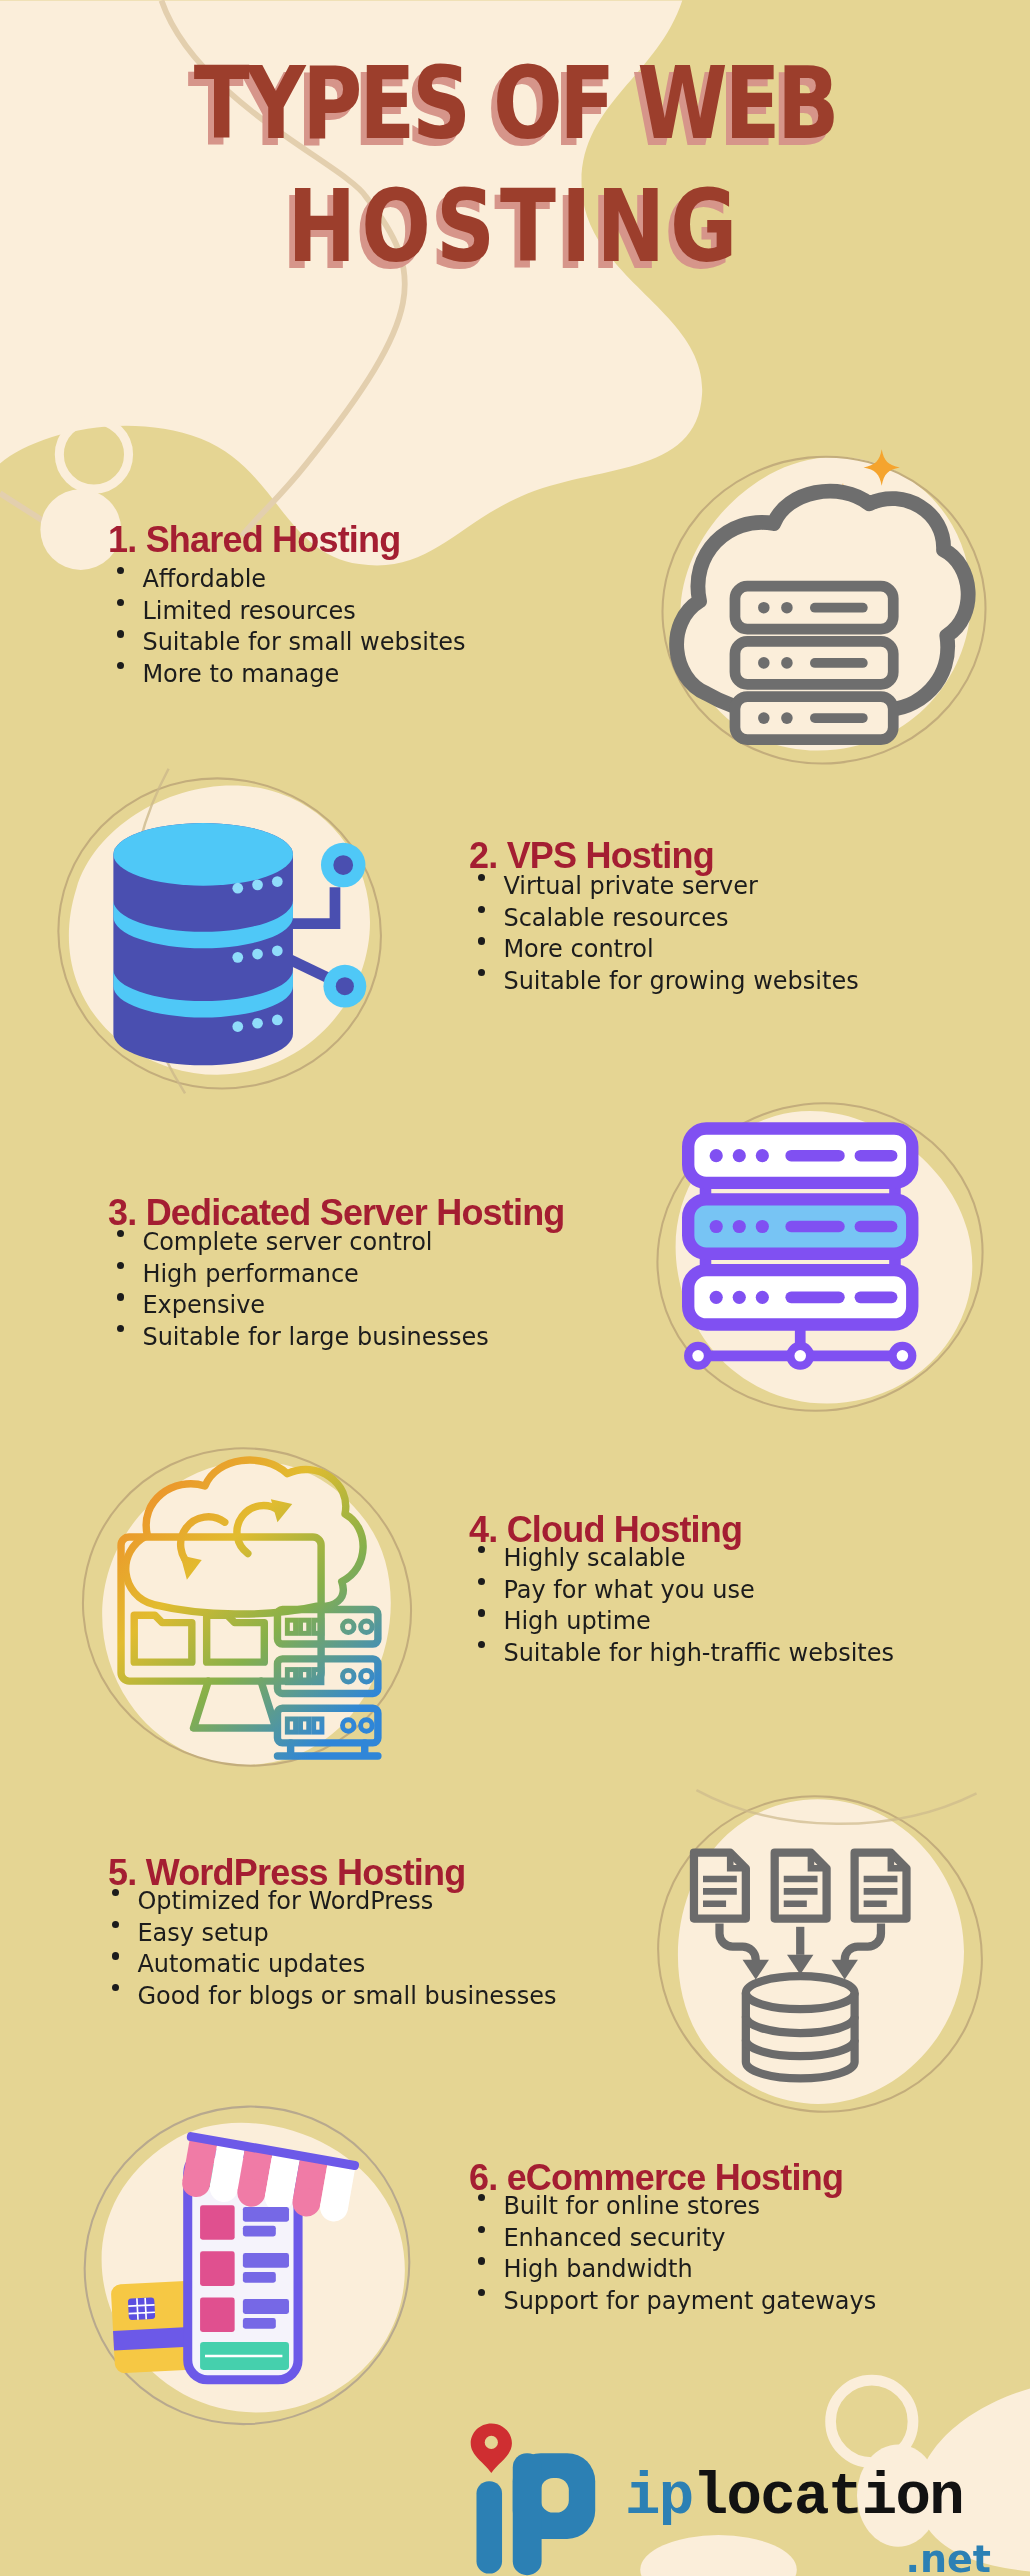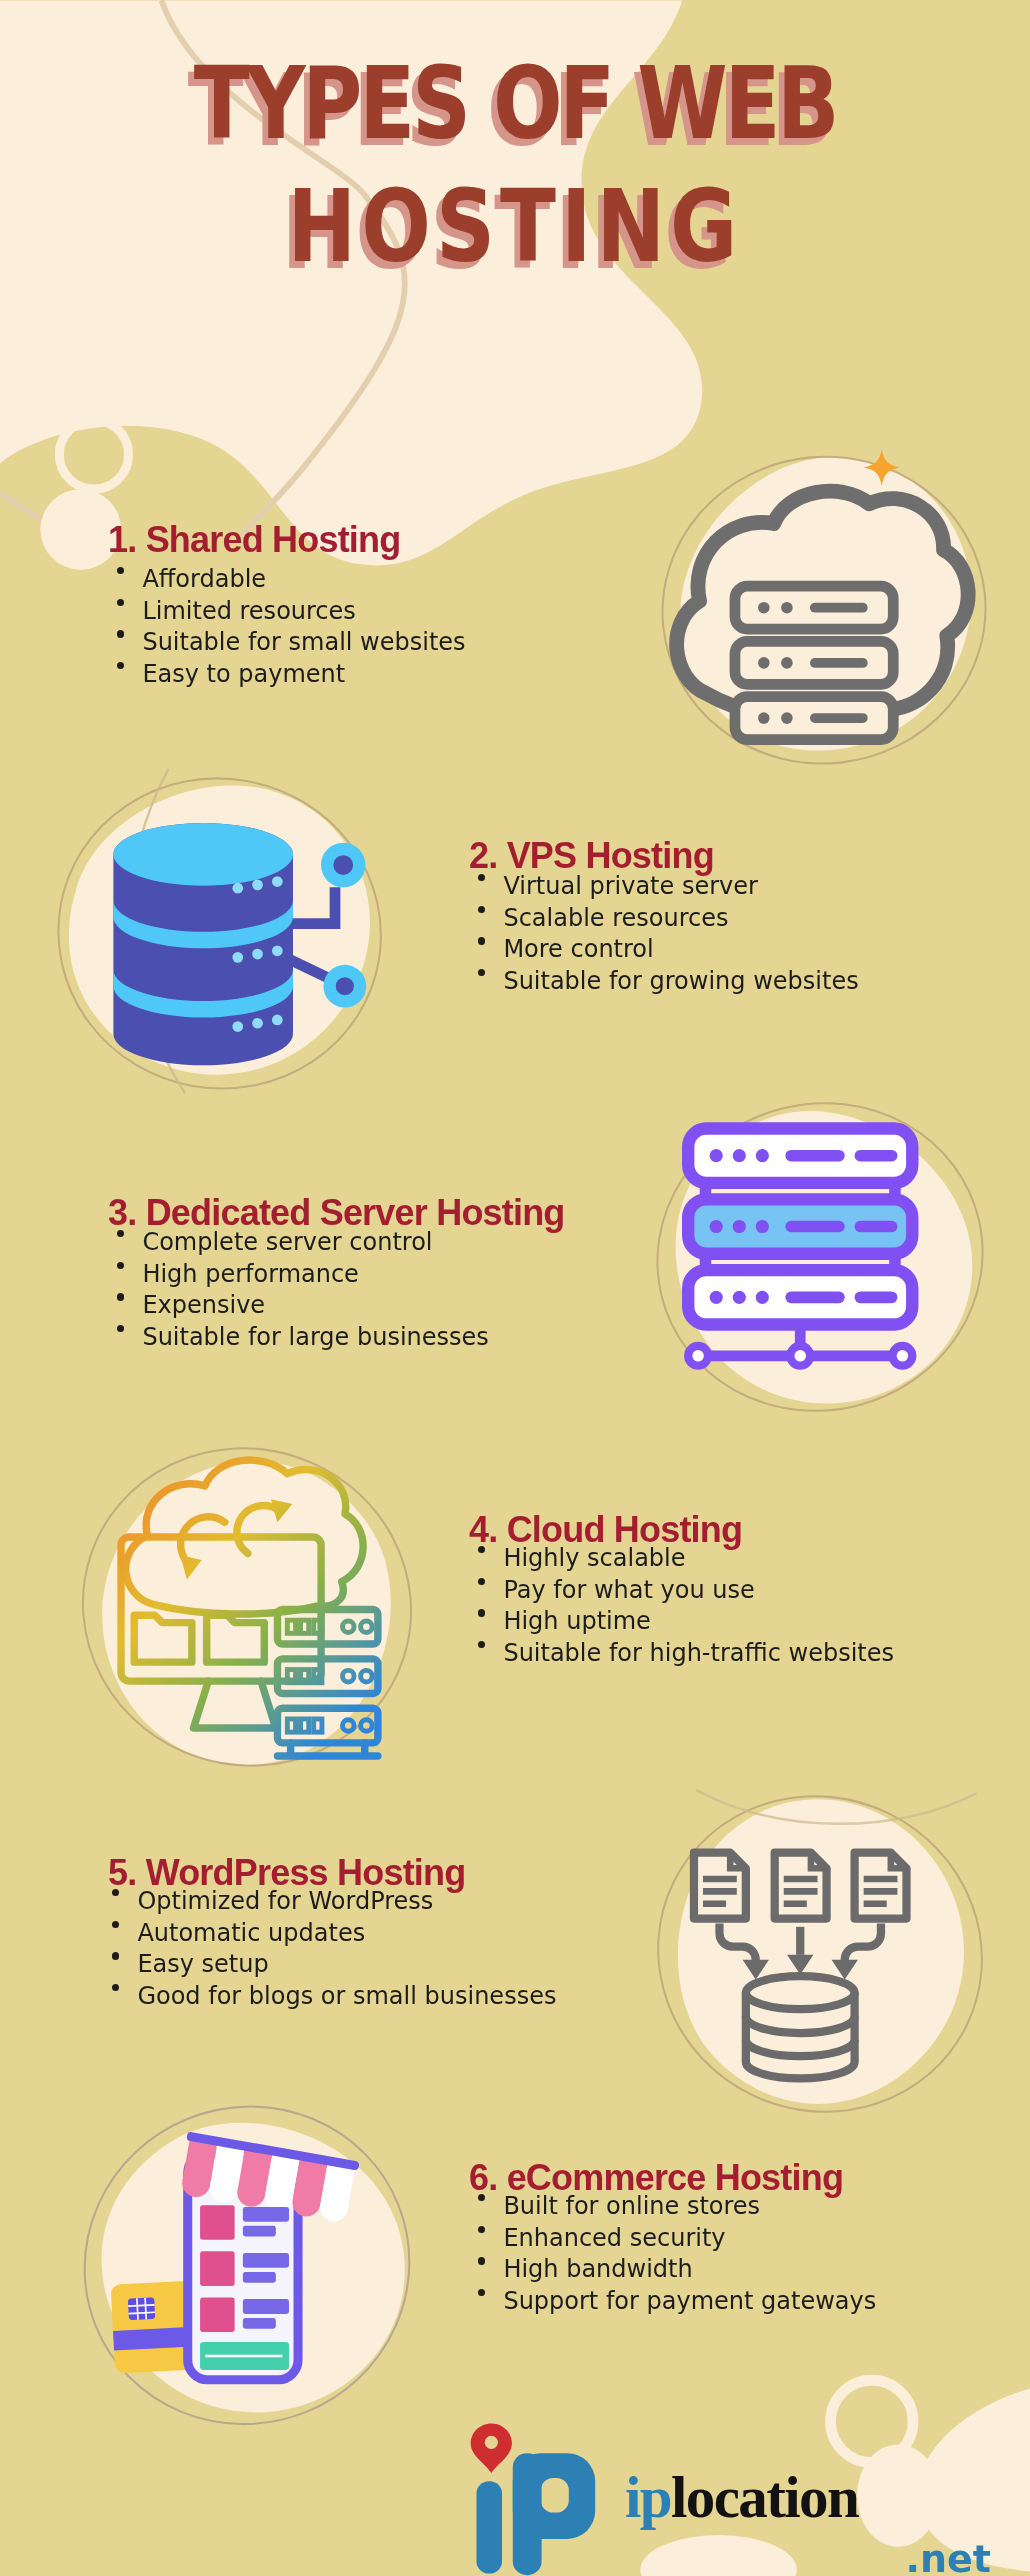--- a/index.html
+++ b/index.html
@@ -26,21 +26,21 @@
   .bullet-row {
     display:flex; align-items:flex-start;
     font-family:"DejaVu Sans", sans-serif; font-size:24px; line-height:25px; color:#1c1c1c;
   }
   .dot { width:7.4px; height:7.4px; border-radius:50%; background:#1c1c1c; margin-right:18px; flex:none; }
   .icon-wrap { position:absolute; z-index:1; }
   .footer-logo { position:absolute; left:460px; top:2420px; width:536px; height:157px; z-index:2; }
   .logo-mark { position:absolute; left:0; top:0; }
   .logo-text {
     position:absolute; left:165px; top:48px; white-space:nowrap;
-    font-family:Liberation Serif, serif; font-weight:bold;
+    font-family:Liberation Mono, monospace; font-weight:bold;
     font-size:59px; line-height:59px; letter-spacing:-1.6px;
   }
   .logo-ip { color:#2c80b4; }
   .logo-location { color:#121212; }
   .logo-tld {
     position:absolute; right:5px; top:120px;
     font-family:"DejaVu Sans", sans-serif; font-weight:bold;
     font-size:38px; line-height:38px; color:#2c80b4;
   }
 </style>
@@ -73,21 +73,21 @@
     <div class="bullet-row">
         <span class="dot"></span>
         <span>Limited resources</span>
       </div>
     <div class="bullet-row">
         <span class="dot"></span>
         <span>Suitable for small websites</span>
       </div>
     <div class="bullet-row">
         <span class="dot"></span>
-        <span>Easy to payment</span>
+        <span>More to manage</span>
       </div>
   </div>
   <div class="icon-wrap" style="left:655px; top:441px">
     <svg width="338" height="330" viewBox="0 0 410 400">
       <path fill="#fbeeda" d="M205,20 C298,12 376,82 383,176 C390,272 324,362 220,374 C126,385 44,328 32,226 C20,130 110,28 205,20 Z"></path>
       <ellipse cx="205" cy="205" rx="196" ry="186" stroke="#c3ad7c" stroke-width="2.5" fill="none" transform="rotate(-6 205 205)"></ellipse>
       <g fill="#f5a42e">
         <path transform="translate(275,32)" d="M0,-22 C2.5,-8 8,-2.5 22,0 C8,2.5 2.5,8 0,22 C-2.5,8 -8,2.5 -22,0 C-8,-2.5 -2.5,-8 0,-22 Z"></path>
         <path transform="translate(228,64) scale(0.6)" d="M0,-22 C2.5,-8 8,-2.5 22,0 C8,2.5 2.5,8 0,22 C-2.5,8 -8,2.5 -22,0 C-8,-2.5 -2.5,-8 0,-22 Z"></path>
         <path transform="translate(274,98) scale(0.55)" d="M0,-22 C2.5,-8 8,-2.5 22,0 C8,2.5 2.5,8 0,22 C-2.5,8 -8,2.5 -22,0 C-8,-2.5 -2.5,-8 0,-22 Z"></path>
@@ -297,25 +297,25 @@
   </div>
 
   <h2 class="heading" style="left:92px; top:1837px">5. WordPress Hosting</h2>
   <div class="bullets" style="left:112px; top:1889px">
     <div class="bullet-row">
         <span class="dot"></span>
         <span>Optimized for WordPress</span>
       </div>
     <div class="bullet-row">
         <span class="dot"></span>
+        <span>Easy setup</span>
+      </div>
+    <div class="bullet-row">
+        <span class="dot"></span>
         <span>Automatic updates</span>
-      </div>
-    <div class="bullet-row">
-        <span class="dot"></span>
-        <span>Easy setup</span>
       </div>
     <div class="bullet-row">
         <span class="dot"></span>
         <span>Good for blogs or small businesses</span>
       </div>
   </div>
   <div class="icon-wrap" style="left:647px; top:1785px">
     <svg width="346" height="338" viewBox="0 0 420 410">
       <path fill="#fbeeda" transform="rotate(-40 210 205)" d="M210,22 C303,14 382,84 389,180 C396,278 328,368 224,380 C128,391 44,332 32,228 C20,132 112,30 210,22 Z"></path>
       <ellipse cx="210" cy="205" rx="198" ry="190" stroke="#c3ad7c" stroke-width="2.5" fill="none" transform="rotate(26 210 205)"></ellipse>

